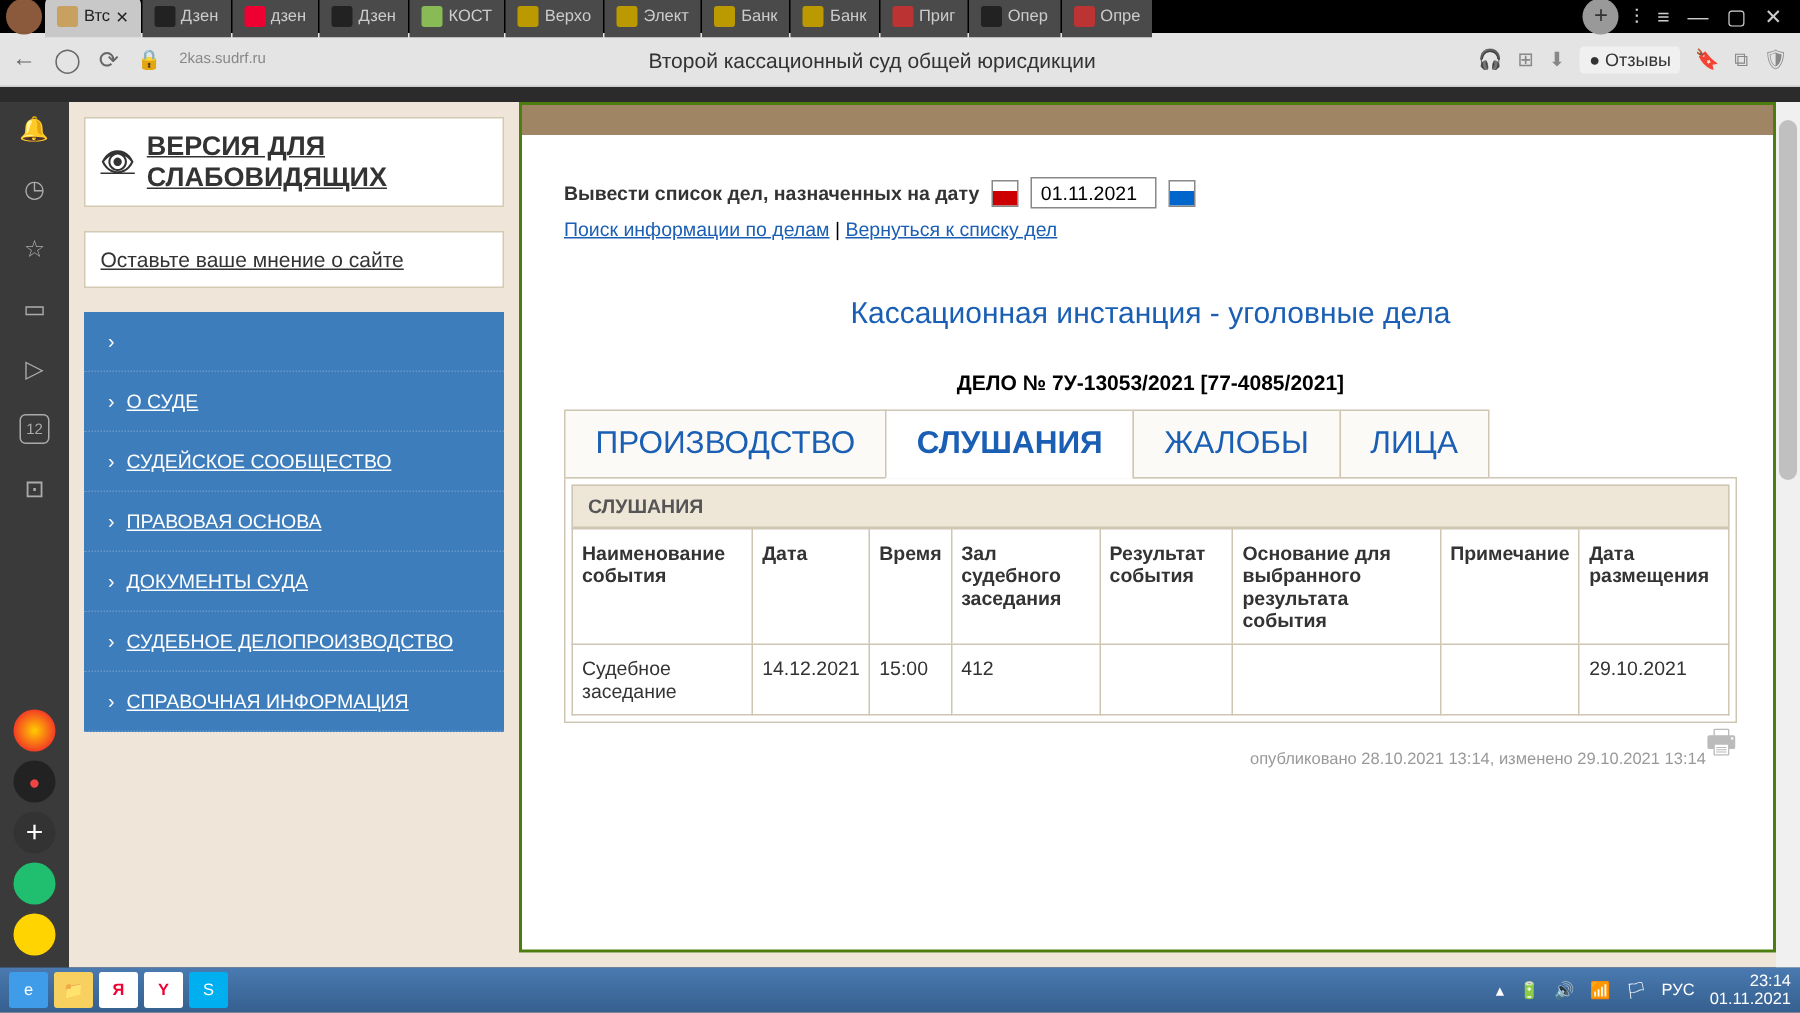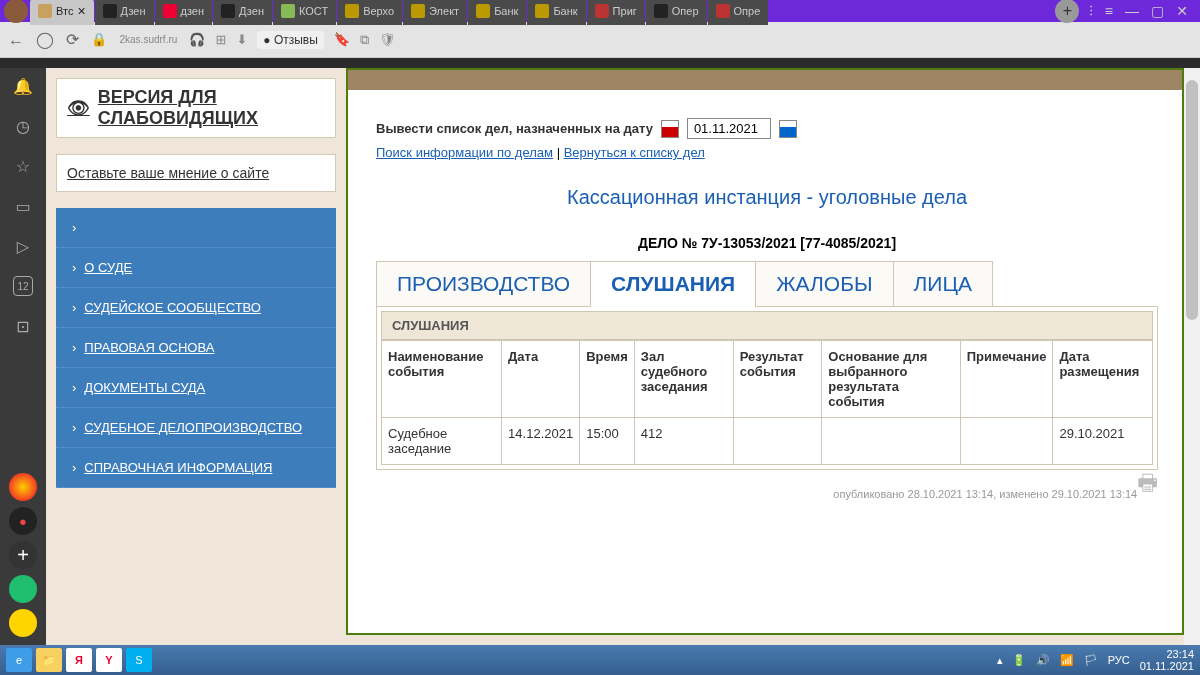--- a/index.html
+++ b/index.html
@@ -1,19 +1,19 @@
 <!DOCTYPE html>
 <html><head>
 <meta charset="utf-8">
 <style>
 * { box-sizing: border-box; margin: 0; padding: 0; }
 body { font-family: Arial, sans-serif; font-size: 13px; background: #2b2b2b; overflow: hidden; width: 1200px; height: 675px; position: relative; }
 
 
-.titlebar { height: 22px; background: #6d28d9; display: flex; align-items: center; padding: 0 4px; gap: 2px; }
+.titlebar { height: 22px; background: #000000; display: flex; align-items: center; padding: 0 4px; gap: 2px; }
 .avatar { width: 24px; height: 24px; border-radius: 50%; background: #8b5a3c; flex-shrink: 0; }
 .tabs { display: flex; flex: 1; gap: 1px; overflow: hidden; }
 .tab { height: 28px; background: #4a4a4a; display: flex; align-items: center; padding: 0 8px; font-size: 11px; color: #ccc; gap: 4px; max-width: 90px; cursor: pointer; }
 .tab.active { background: #c8c8c8; color: #222; border-radius: 6px 6px 0 0; }
 .tab-icon { width: 14px; height: 14px; border-radius: 2px; flex-shrink: 0; }
 .tab-close { font-size: 14px; margin-left: auto; }
 .newtab { width: 24px; height: 24px; border-radius: 50%; background: #999; color: #333; display: flex; align-items: center; justify-content: center; font-size: 16px; cursor: pointer; }
 .win-controls { display: flex; gap: 12px; color: #ccc; padding: 0 8px; }
 .win-btn { cursor: pointer; font-size: 14px; }
 
@@ -44,21 +44,21 @@
 .menu-item .lbl { text-decoration: underline; }
 
 
 .content-wrap { flex: 1; padding: 0 16px 10px 0; }
 .content { background: #fff; border: 2px solid #4d7c0f; height: 100%; position: relative; }
 .brown-bar { height: 20px; background: #a08565; }
 .content-inner { padding: 28px 24px 16px 28px; }
 .date-row { font-size: 13px; font-weight: bold; color: #333; display: flex; align-items: center; gap: 8px; margin-bottom: 6px; }
 .date-input { border: 1px solid #888; padding: 2px 6px; font-size: 13px; width: 84px; }
 .cal-icon { width: 18px; height: 18px; border: 1px solid #888; display: inline-block; background: linear-gradient(#fff 40%, #c00 40%); cursor: pointer;}
-.links-row { font-size: 13px; margin-bottom: 26px; }
+.links-row { font-size: 13px; margin-bottom: 38px; }
 .links-row a { color: #1a5fb4; text-decoration: underline; cursor: pointer; }
 .case-heading { text-align: center; color: #1a5fb4; font-size: 20px; margin-bottom: 26px; }
 .case-no { text-align: center; font-weight: bold; font-size: 14px; margin-bottom: 10px; }
 
 
 .case-tabs { display: flex; }
 .case-tab { border: 1px solid #cfc6b4; padding: 10px 20px; font-size: 21px; color: #1a5fb4; background: #fbfaf6; cursor: pointer; margin-right: -1px; }
 .case-tab.active { background: #fff; font-weight: bold; border-bottom: 1px solid #fff; }
 
 
@@ -146,20 +146,21 @@
     <span class="win-btn">✕</span>
   </div>
 </div>
 
 <div class="addrbar">
   <span class="nav-btn">←</span>
   <span class="nav-btn">◯</span>
   <span class="nav-btn">⟳</span>
   <span class="lock-icon">🔒</span>
   <span class="url">2kas.sudrf.ru</span>
+  <span class="addr-title">Второй кассационный суд общей юрисдикции</span>
   <div class="addr-right">
     <span>🎧</span>
     <span>⊞</span>
     <span>⬇</span>
     <span class="reviews">● <span>Отзывы</span></span>
     <span>🔖</span>
     <span>⧉</span>
     <span>🛡</span>
   </div>
 </div>

